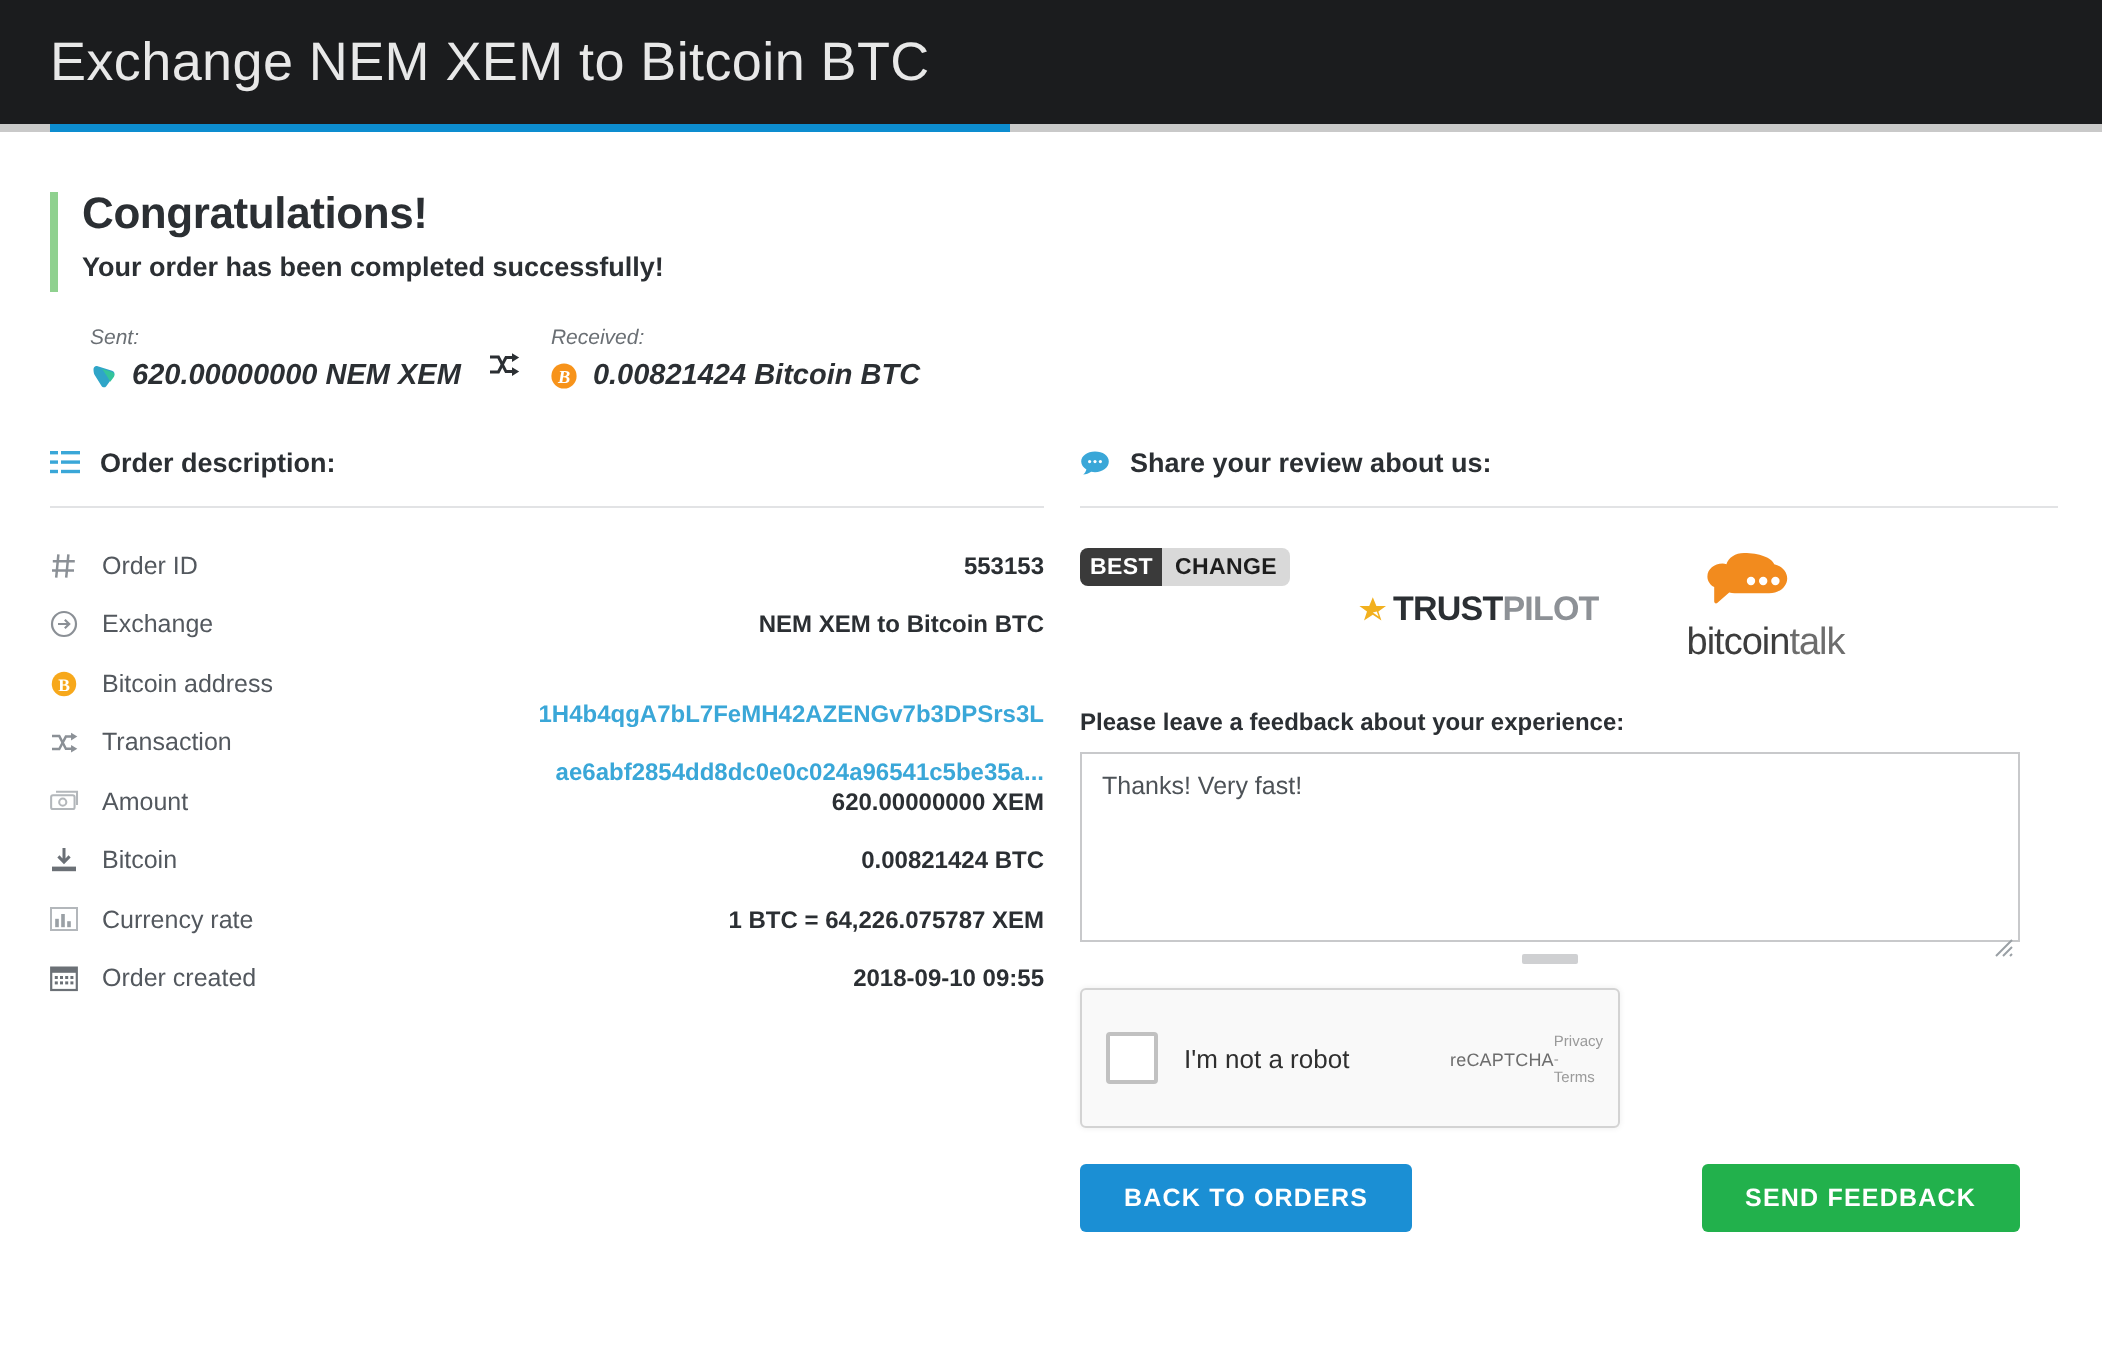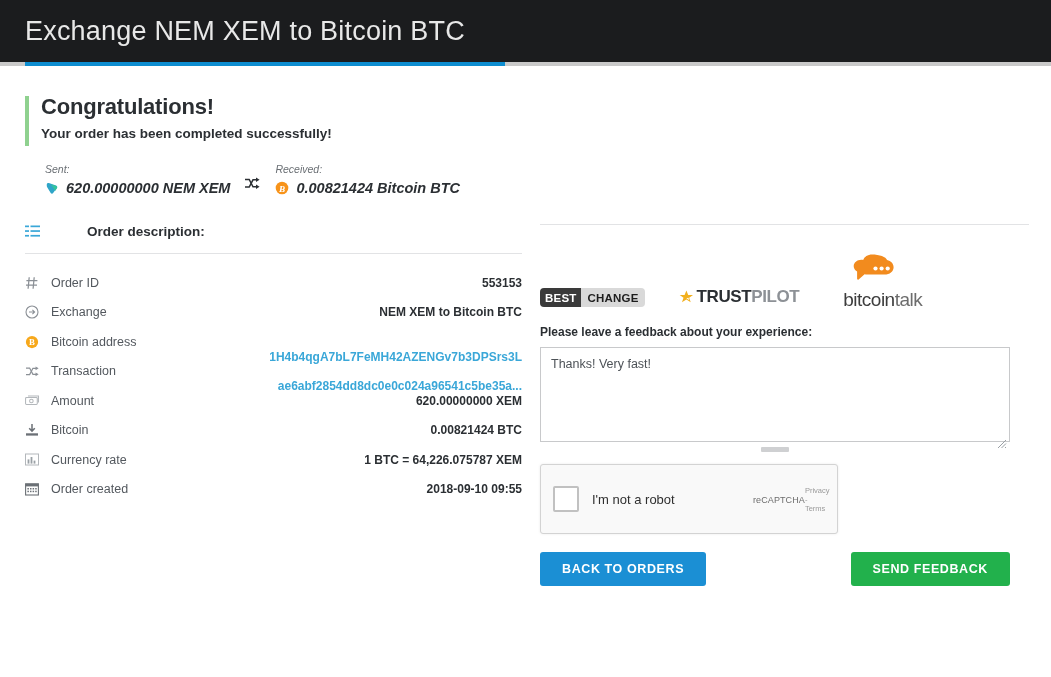--- a/index.html
+++ b/index.html
@@ -55,38 +55,37 @@
 
   
   .cols { display: flex; margin-top: 28px; }
   .col-left { width: 497px; flex: 0 0 auto; }
   .col-right { width: 489px; flex: 0 0 auto; margin-left: 18px; }
 
   .sec-head {
     display: flex; align-items: center;
     font-size: 13.5px; font-weight: bold; color: #2b2f33;
     padding-bottom: 14px;
-    gap: 37px;
   }
   .sec-head .sicon { margin-right: 10px; display: flex; align-items: center; }
   .hr { height: 1px; background: #e2e3e5; }
 
   
   .otable { margin-top: 14px; }
   .orow { display: flex; align-items: center; height: 29.5px; }
   .orow .ricon { width: 26px; flex: 0 0 auto; display: flex; align-items: center; }
   .orow .rlabel { font-size: 12.5px; color: #53585e; flex: 1 1 auto; }
   .orow .rvalue {
     font-size: 12px; font-weight: bold; color: #2b2f33;
     text-align: right; white-space: nowrap;
   }
   .orow .rvalue.link { color: #3aa7d8; font-weight: bold; margin-top: 30px; }
 
   
-  .logos { display: flex; align-items: flex-end; margin-top: 20px; height: 66px; }
+  .logos { display: flex; margin-top: 20px; height: 66px; }
   .bestchange {
     display: inline-flex; align-items: stretch; height: 19px;
     border-radius: 4px; overflow: hidden; font-size: 11.5px; font-weight: bold;
     margin-bottom: 4px;
   }
   .bc-left { background: #3a3a3a; color: #ffffff; padding: 0 5px; display: flex; align-items: center; letter-spacing: .2px;}
   .bc-right { background: #d9d9d9; color: #1d1d1d; padding: 0 6px; display: flex; align-items: center; letter-spacing: .2px;}
   .trustpilot { display: flex; align-items: center; margin-left: 34px; margin-bottom: 4px; }
   .tp-text { font-size: 17px; font-weight: bold; color: #2b2f33; letter-spacing: -.4px; }
   .tp-text .lite { color: #8d9196; font-weight: bold; }
@@ -111,21 +110,21 @@
     position: absolute; right: 3px; bottom: 3px; width: 12px; height: 12px;
     pointer-events: none;
   }
   .fb-handle {
     width: 28px; height: 5px; background: #cfd0d2;
     margin: 1px auto 0 auto; border-radius: 1px;
   }
 
   
   .recaptcha {
-    margin-top: 12px; width: 298px; height: 70px;
+    margin-top: 12px; width: 270px; height: 70px;
     background: #f9f9f9; border: 1px solid #d3d3d3; border-radius: 3px;
     display: flex; align-items: center; padding: 0 12px;
     box-shadow: 0 0 3px rgba(0,0,0,.08);
   }
   .rc-box {
     width: 26px; height: 26px; background: #fff;
     border: 2px solid #c1c1c1; border-radius: 2px; flex: 0 0 auto;
   }
   .rc-text { font-size: 13px; color: #2f2f2f; margin-left: 13px; flex: 1 1 auto; }
   .rc-brand { display: flex; flex-direction: row; align-items: center; width: 72px; }
@@ -313,20 +312,31 @@
             </svg>
           </span>
           <span class="rlabel">Order created</span>
           <span class="rvalue">2018-09-10 09:55</span>
         </div>
 
       </div>
     </div>
 
     <div class="col-right">
+      <div class="sec-head">
+        <span class="sicon">
+          <svg width="15" height="14" viewBox="0 0 15 14">
+            <path d="M7.5 0.8C3.6.8.6 3 .6 5.8c0 1.6 1 3 2.6 4-.2.9-.8 1.8-1.6 2.5 1.4-.1 2.9-.6 4-1.4.6.1 1.2.2 1.9.2 3.9 0 6.9-2.3 6.9-5.3S11.4.8 7.5.8z" fill="#3aa7d8"></path>
+            <circle cx="4.8" cy="5.8" r="0.8" fill="#ffffff"></circle>
+            <circle cx="7.5" cy="5.8" r="0.8" fill="#ffffff"></circle>
+            <circle cx="10.2" cy="5.8" r="0.8" fill="#ffffff"></circle>
+          </svg>
+        </span>
+        <span>Share your review about us:</span>
+      </div>
       <div class="hr"></div>
 
       <div class="logos">
 
         <a class="bestchange" href="#" style="text-decoration:none">
           <span class="bc-left">BEST</span>
           <span class="bc-right">CHANGE</span>
         </a>
 
         <a class="trustpilot" href="#" style="text-decoration:none">

